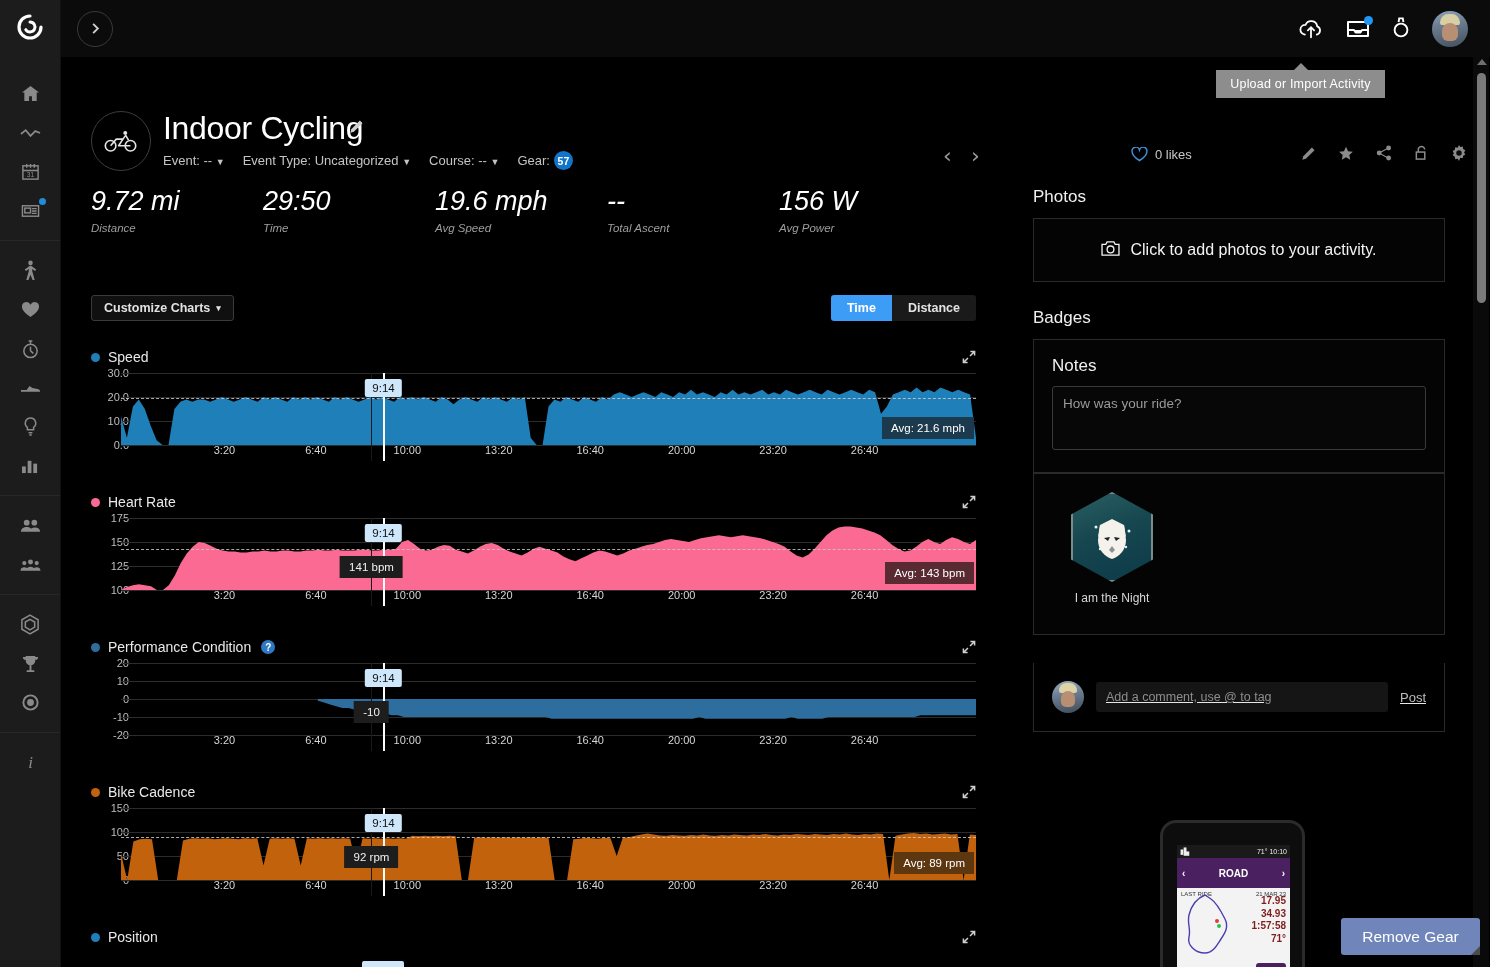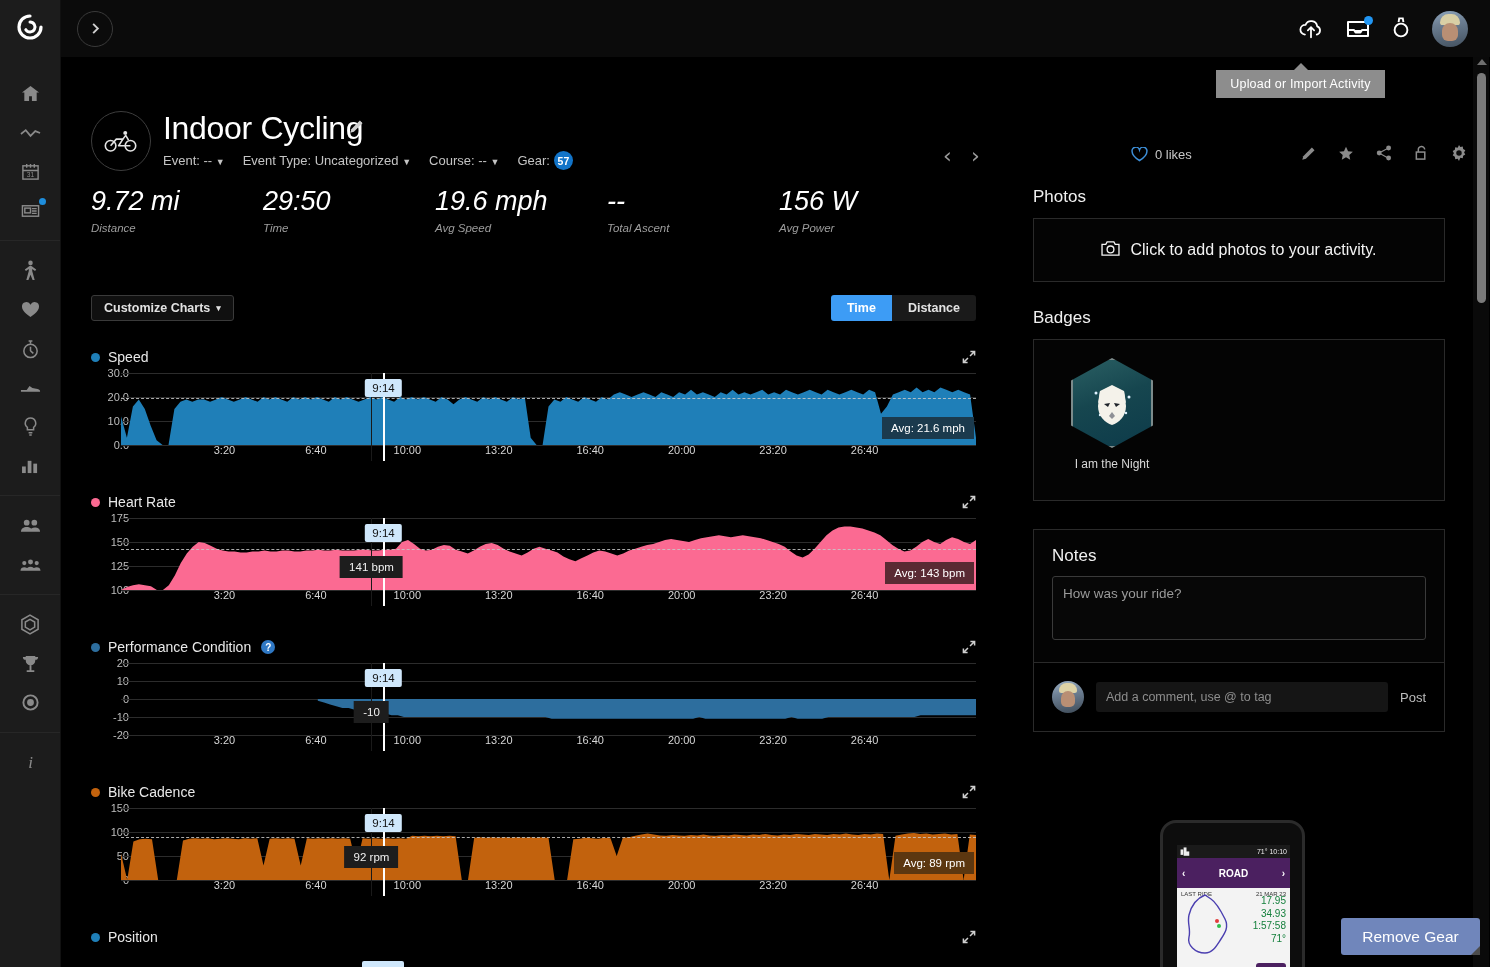--- a/index.html
+++ b/index.html
@@ -195,21 +195,21 @@
   #notes-panel { padding: 16px 18px 18px; }
   #notes-title { font-size: 17px; color: #f0f0f0; margin-bottom: 10px; }
   #notes-input {
     width: 100%; height: 64px; background: #070707; border: 1px solid #3a3a3a;
     border-radius: 3px; color: #e0e0e0; font-size: 13.5px; padding: 9px 10px;
     font-family: "Liberation Sans", sans-serif; resize: none;
   }
   #notes-input::placeholder { color: #9a9a9a; }
   #comment-panel {
     border: 1px solid #2a2a2a; border-top: none; padding: 18px;
-    display: flex; align-items: center; gap: 12px;
+    display: flex; align-items: center; gap: 12px; text-decoration: underline;
   }
   .c-avatar {
     width: 32px; height: 32px; border-radius: 50%; flex: 0 0 32px; overflow:hidden;
     background: linear-gradient(170deg,#9cb1c6 0%, #6d7f93 40%, #3e4b58 100%); position: relative;
   }
   .c-avatar::before { content:""; position:absolute; left:7px; top:2px; width:18px; height:10px;
         border-radius: 9px 9px 3px 3px; background:#ded3a6; }
   .c-avatar::after { content:""; position:absolute; left:9px; top:10px; width:14px; height:16px;
         border-radius: 7px 7px 5px 5px; background:#b98f74; }
   #comment-input {
@@ -228,21 +228,21 @@
   #dev-screen {
     position: absolute; left: 14px; top: 22px; width: 113px; height: 134px;
     background: #f3f3f3; overflow: hidden;
   }
   #dev-status { height: 13px; background: #1a1a1a; color: #eee; font-size: 7px;
                 display: flex; align-items: center; justify-content: space-between; padding: 0 3px; }
   #dev-hdr { height: 30px; background: #4b2060; color: #fff; display: flex;
              align-items: center; justify-content: space-between; padding: 0 5px; font-size: 10px; font-weight:700;}
   #dev-body2 { padding: 3px 4px; color: #111; }
   .dev-row { display: flex; justify-content: space-between; font-size: 6px; color: #333; }
-  #dev-stats { position: absolute; right: 4px; top: 50px; text-align: right; font-weight: 400; color:#15803d;}
+  #dev-stats { position: absolute; right: 4px; top: 50px; text-align: right; font-weight: 700; color:#7f1d1d;}
   #dev-stats div { font-size: 10px; line-height: 1.25; }
   #dev-btn { position:absolute; bottom:0px; right:4px; width:30px;height:16px;background:#4b2060;
              border-radius:3px; display:flex;align-items:center;justify-content:center;}
   #dev-btn::after{content:"";width:14px;height:2px;background:#fff;box-shadow:0 4px 0 #fff;}
   #map-shape { position: absolute; left: 4px; top: 48px; }
 
   #remove-gear {
     position: absolute; left: 1341px; top: 918px; width: 139px; height: 37px;
     background: #7086bb; color: #ffffff; font-size: 15.5px; border: none; border-radius: 3px;
     display: flex; align-items: center; justify-content: center; cursor: pointer;
@@ -718,44 +718,44 @@
         <span>
           <svg width="19" height="16" viewBox="0 0 20 17" fill="none" stroke="#f3f3f3" stroke-width="1.4">
               <path d="M1 4.6h4L6.4 2h7.2L15 4.6h4V16H1z"></path>
               <circle cx="10" cy="10" r="3.6"></circle>
             </svg>
         </span>
         <span>Click to add photos to your activity.</span>
       </div>
 
       <div class="sec-title">Badges</div>
+      <div class="panel" id="notes-panel">
+        <div id="notes-title">Notes</div>
+        <textarea id="notes-input" placeholder="How was your ride?" style=""></textarea>
+      </div>
+
       <div class="panel" id="badges-box">
         <div class="badge-item">
           <div class="badge-hex">
             <svg width="52" height="48" viewBox="0 0 52 48">
               <circle cx="10" cy="14" r="1.5" fill="#dff2ff"></circle>
                 <circle cx="43" cy="18" r="1.5" fill="#dff2ff"></circle>
               <circle cx="14" cy="36" r="1.2" fill="#dff2ff"></circle>
                 <circle cx="40" cy="34" r="1.2" fill="#dff2ff"></circle>
               <path d="M26 6 L14 12 L12 27 C12 37 19 44 26 46 C33 44 40 37 40 27 L38 12 Z" fill="#f4f2ea"></path>
               <path d="M14 12 L12 24 L19 20 Z" fill="#f4f2ea"></path>
               <path d="M38 12 L40 24 L33 20 Z" fill="#f4f2ea"></path>
               <path d="M18 25 L24 24 L22 28 Z" fill="#1d2229"></path>
               <path d="M34 25 L28 24 L30 28 Z" fill="#1d2229"></path>
               <path d="M26 33 L23 37 L26 40 L29 37 Z" fill="#8e9096"></path>
             </svg>
           </div>
           <div class="badge-label">I am the Night</div>
         </div>
       </div>
-
-      <div class="panel" id="notes-panel">
-        <div id="notes-title">Notes</div>
-        <textarea id="notes-input" placeholder="How was your ride?" style=""></textarea>
-      </div>
       <div id="comment-panel">
         <span class="c-avatar"></span>
         <input id="comment-input" type="text" placeholder="Add a comment, use @ to tag" style="">
         <span id="post-btn">Post</span>
       </div>
     </div>
   </div>
 
   <div id="device">
     <div id="dev-body">

